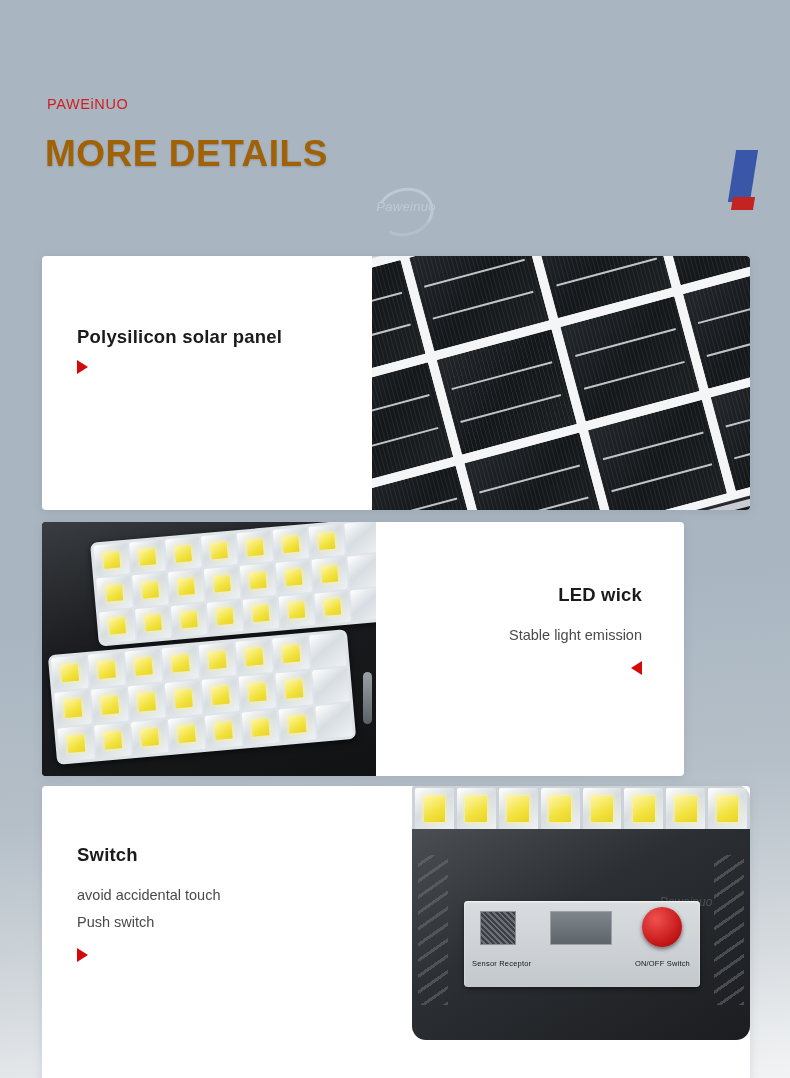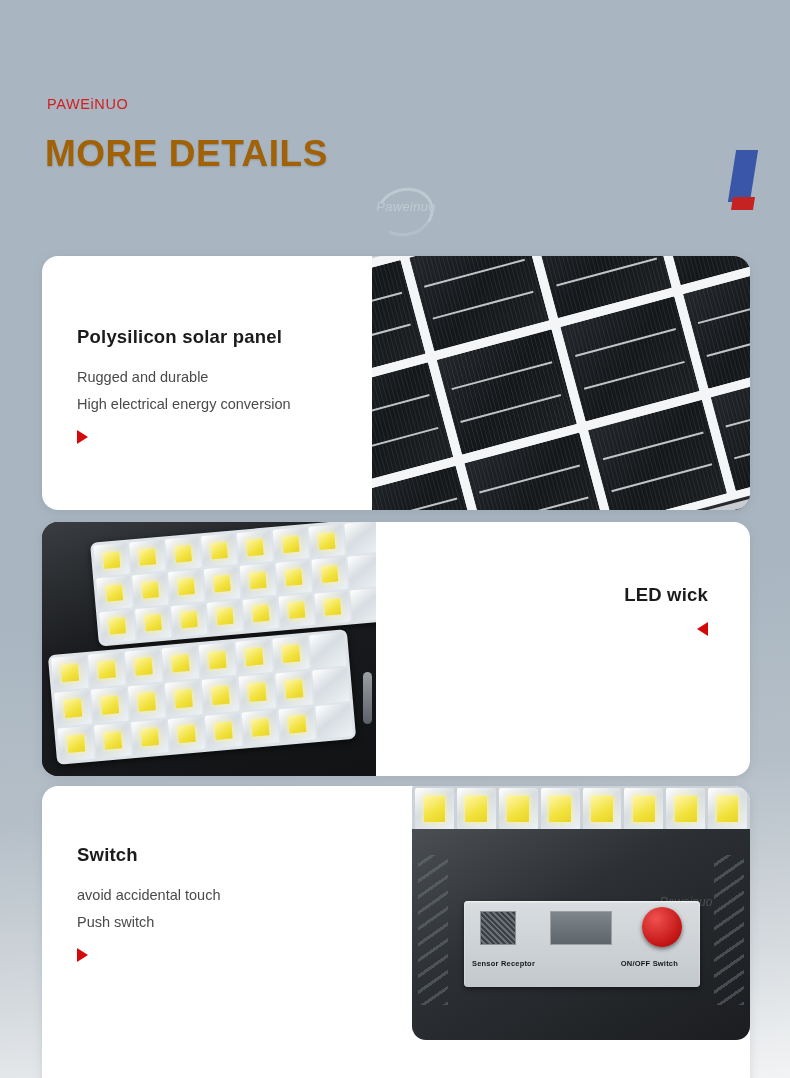--- a/index.html
+++ b/index.html
@@ -44,25 +44,25 @@
     border-left-color:transparent;border-bottom-color:rgba(255,255,255,.5);
     transform:rotate(-15deg);
   }
   .wm-head .txt{
     position:absolute;left:0;top:13px;width:96px;text-align:center;
     font-size:13px;color:#ffffff;letter-spacing:.3px;font-style:italic;
   }
 
   
   .card{
-    position:absolute;background:#ffffff;border-radius:16px;overflow:hidden;
+    position:absolute;background:#ffffff;border-radius:4px;overflow:hidden;
     box-shadow:0 2px 10px rgba(90,105,120,.18);
   }
   #card-solar{left:42px;top:256px;width:708px;height:254px;}
-  #card-led{left:42px;top:522px;width:708px;height:254px;}
+  #card-led{left:42px;top:522px;width:642px;height:254px;}
   #card-switch{left:42px;top:786px;width:708px;height:316px;}
 
   .card .txtblock{position:absolute;}
   .title{font-size:18.5px;font-weight:bold;color:#1b1b1b;letter-spacing:.2px;}
   .sub{font-size:14.5px;color:#4a4a4a;line-height:27px;margin-top:16px;}
   .tri{margin-top:12px;width:0;height:0;}
   .tri.right{border-left:11px solid #d40a0a;border-top:7px solid transparent;border-bottom:7px solid transparent;}
   .tri.left{border-right:11px solid #d40a0a;border-top:7px solid transparent;border-bottom:7px solid transparent;margin-left:auto;}
 
   #solar-text{left:35px;top:70px;}
@@ -155,23 +155,23 @@
     box-shadow:inset 0 1px 2px rgba(255,255,255,.8),0 2px 5px rgba(0,0,0,.45);
   }
   .sensor{position:absolute;left:16px;top:10px;width:34px;height:32px;
     background:repeating-linear-gradient(45deg,#3c4045 0 2px,#6a7076 2px 4px);
     border:1px solid #8b9096;}
   .lcd{position:absolute;left:86px;top:10px;width:60px;height:32px;
     background:linear-gradient(180deg,#7e868c,#5d656b);border:1px solid #9aa0a5;}
   .onoff{position:absolute;right:18px;top:6px;width:40px;height:40px;border-radius:50%;
     background:radial-gradient(circle at 35% 30%,#f05050,#c21414 70%,#8e0d0d);
     box-shadow:0 2px 4px rgba(0,0,0,.5);}
-  .plate-lbl{position:absolute;font-size:7.5px;color:#15171a;font-weight:bold;letter-spacing:.2px;}
+  .plate-lbl{position:absolute;font-size:7.5px;color:#15171a;font-weight:normal;letter-spacing:.2px;}
   #lbl-sensor{left:8px;top:58px;}
-  #lbl-onoff{right:22px;top:58px;}
+  #lbl-onoff{right:10px;top:58px;}
   .wm-card{
     position:absolute;right:14px;top:56px;width:100px;height:34px;opacity:.17;
     font-size:12px;color:#ffffff;font-style:italic;text-align:center;line-height:34px;
     pointer-events:none;
   }
 </style>
 </head>
 <body>
 
 <div class="stage">
@@ -185,24 +185,20 @@
   </div>
 
   <div class="wm-head">
     <div class="ring"></div>
     <div class="txt">Paweinuo</div>
   </div>
 
   <div class="card" id="card-solar">
     <div class="txtblock" id="solar-text">
       <div class="title">Polysilicon solar panel</div>
-      <div class="sub">
-        <div>Rugged and durable</div>
-        <div>High electrical energy conversion</div>
-      </div>
       <div class="tri right"></div>
     </div>
 
     <div class="photo" id="solar-photo">
       <div class="sp-wrap">
         <div class="sp-board">
           <div class="sp-cell"></div>
           <div class="sp-cell"></div>
           <div class="sp-cell"></div>
           <div class="sp-cell"></div>
@@ -359,20 +355,21 @@
             <span></span>
           </div>
         <div class="lens blank"></div>
       </div>
       <div class="led-rail"></div>
     </div>
 
     <div class="txtblock" id="led-text">
       <div class="title">LED wick</div>
       <div class="sub">
+        <div>Stable light emission</div>
       </div>
       <div class="tri left"></div>
     </div>
   </div>
 
   <div class="card" id="card-switch">
     <div class="txtblock" id="switch-text">
       <div class="title">Switch</div>
       <div class="sub">
         <div>avoid accidental touch</div>

